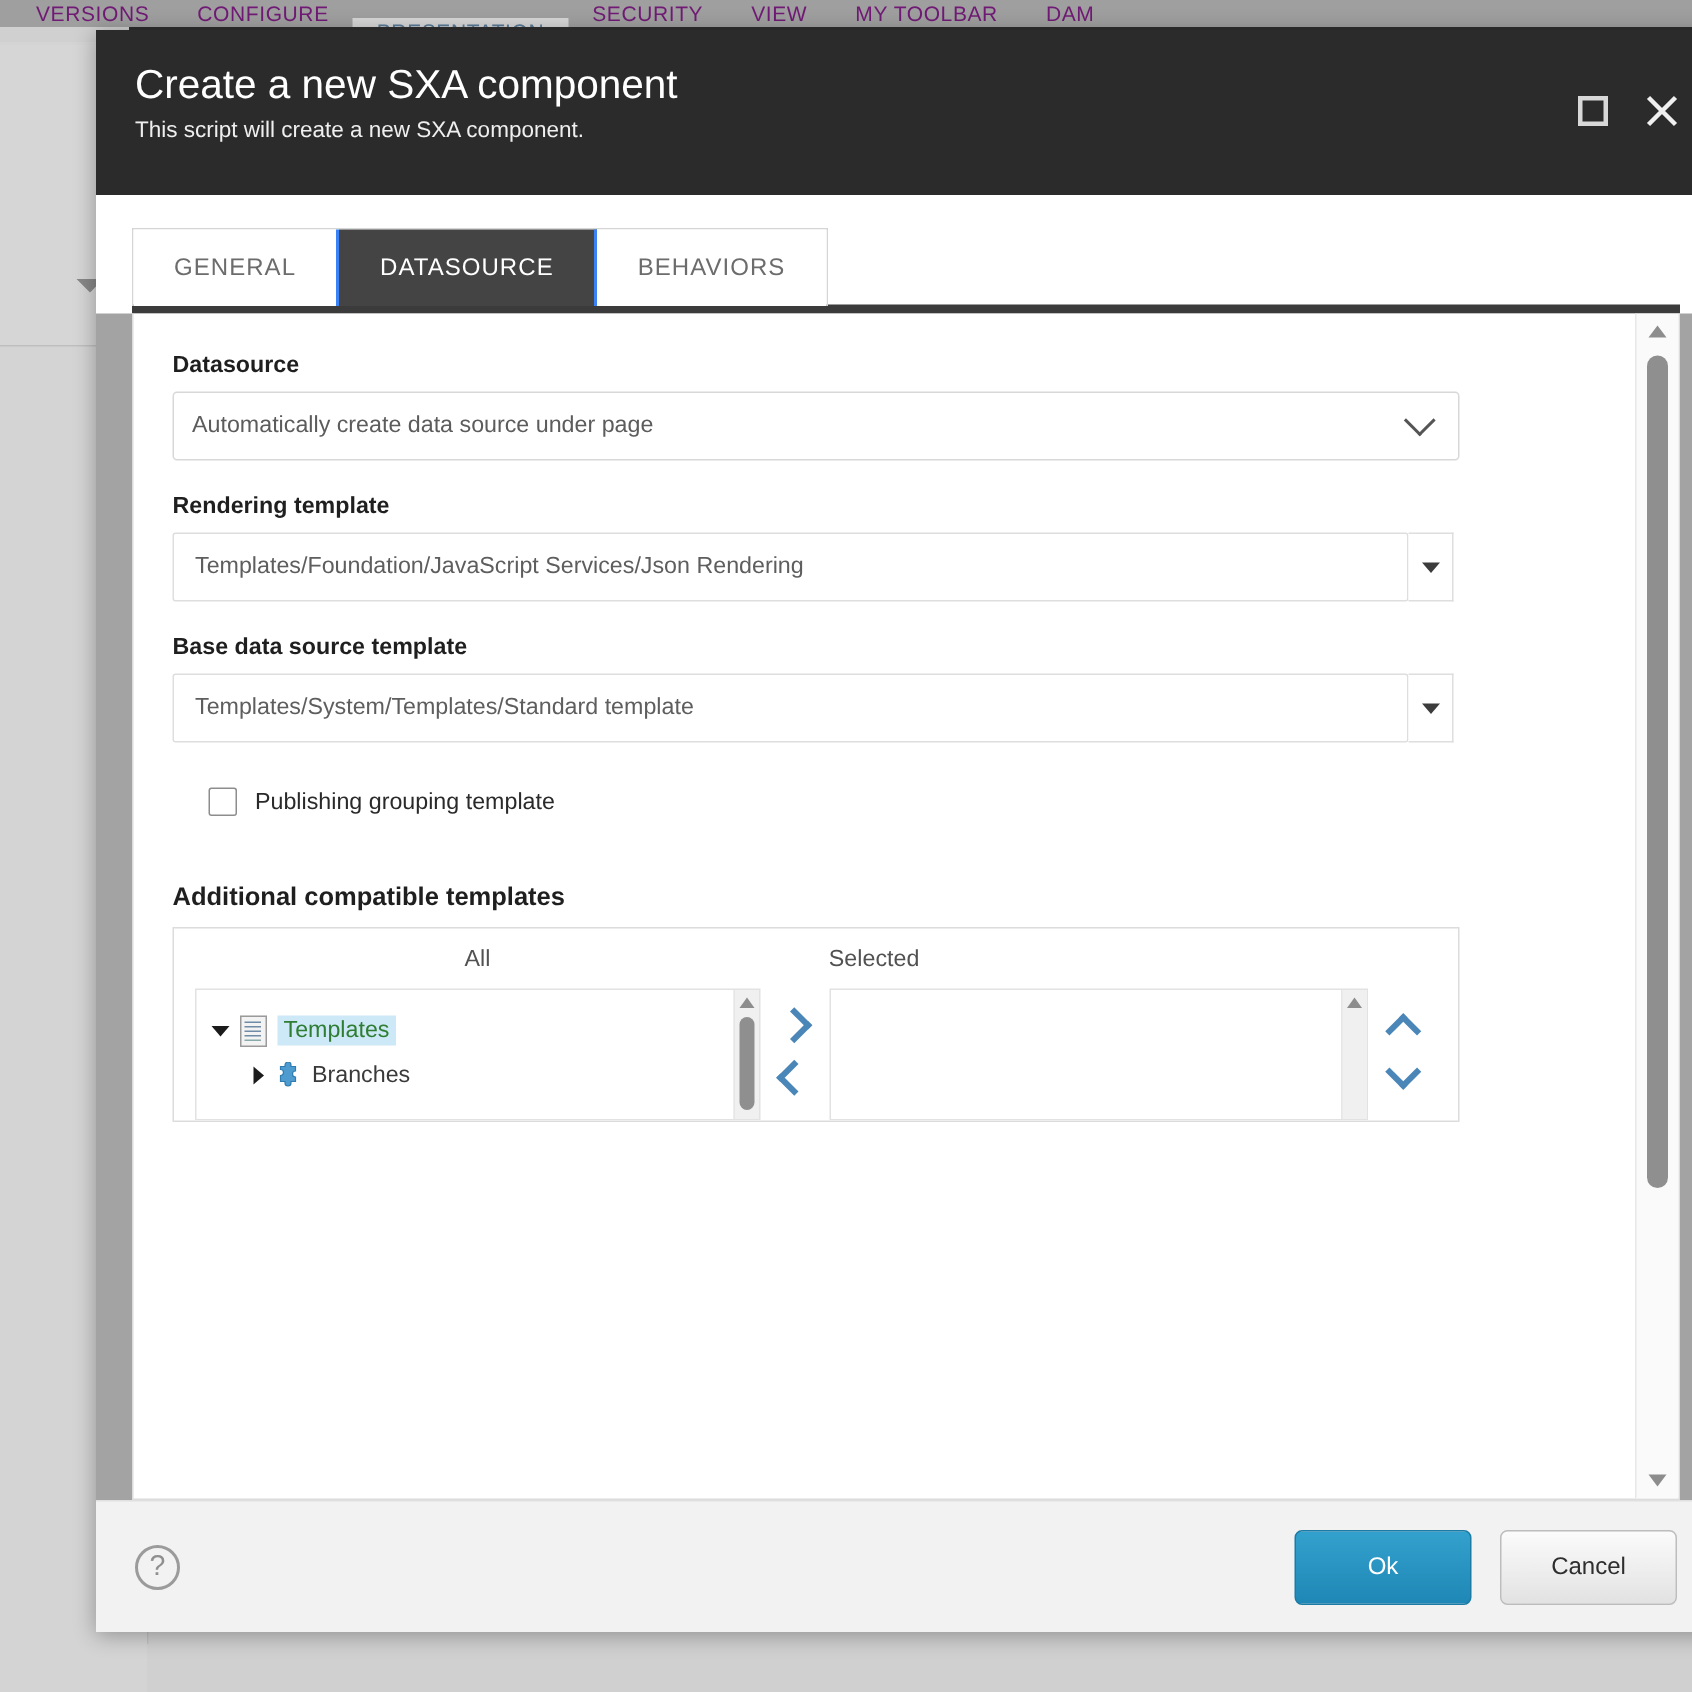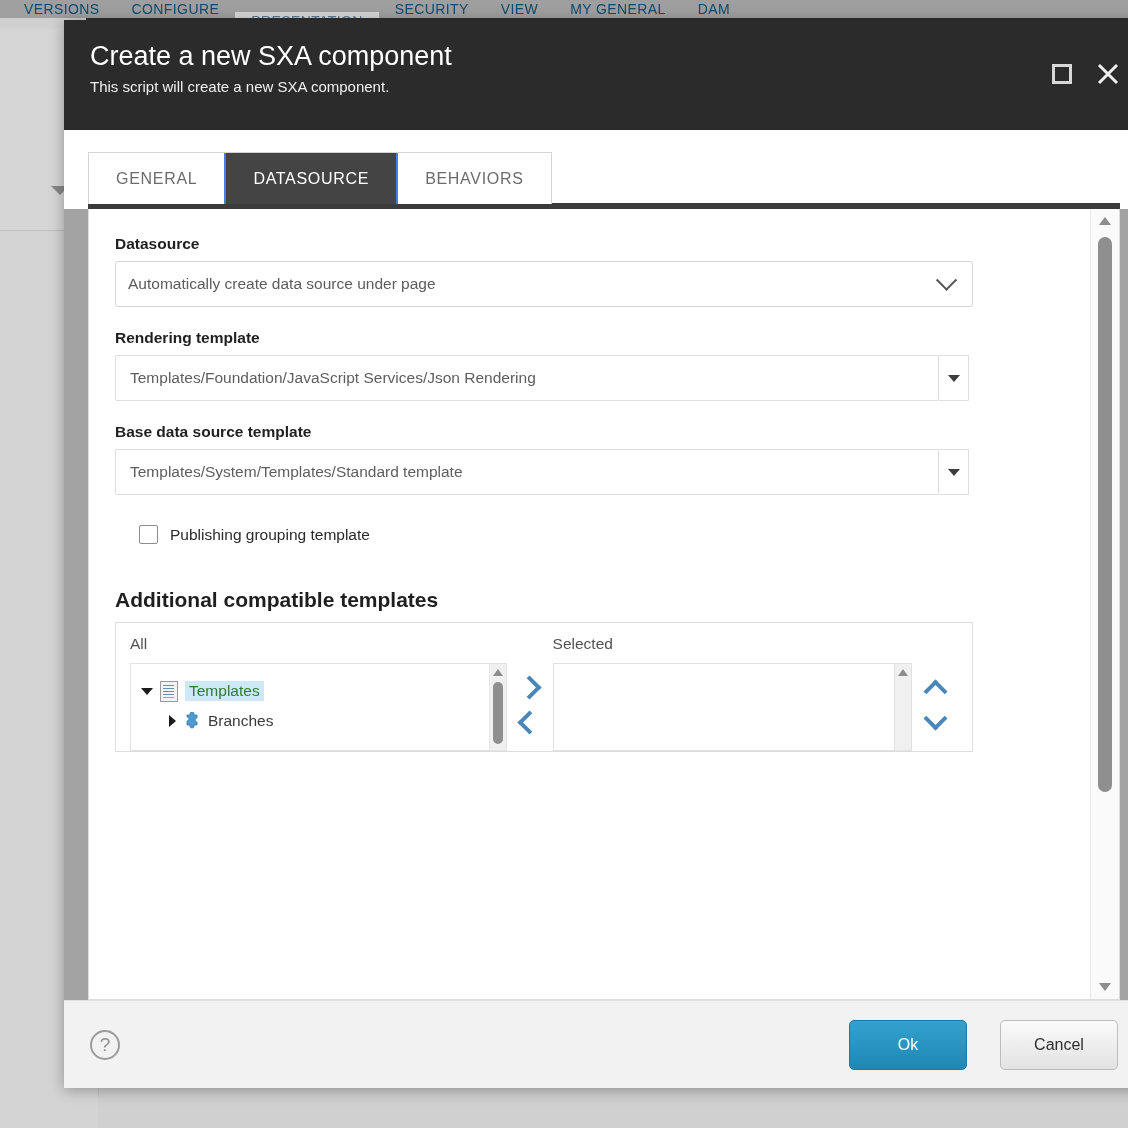--- a/index.html
+++ b/index.html
@@ -30,21 +30,21 @@
     height: 18px;
     background: #9f9f9f;
     display: flex;
     align-items: center;
     padding-left: 8px;
     box-sizing: border-box;
   }
   .bg-ribbon-tab {
     font-size: 14px;
     letter-spacing: .4px;
-    color: #0c4a6e;
+    color: #701a75;
     padding: 0 16px;
     line-height: 18px;
     height: 18px;
     white-space: nowrap;
   }
   .bg-ribbon-tab.active {
     background: #d6d6d6;
     color: #5a7a96;
     margin-top: 23px;
   }
@@ -304,36 +304,36 @@
     border: 1px solid #8d8d8d;
     border-radius: 2px;
     background: #fff;
     flex: 0 0 auto;
   }
   .check-label { font-size: 15.5px; color: #2a2a2a; }
 
   
   .duallist-title {
     font-weight: bold;
-    font-size: 21px;
+    font-size: 17px;
     color: #1f1f1f;
     margin: 44px 0 10px 0;
   }
   .duallist {
     width: 858px;
     border: 1px solid #dcdcdc;
     background: #fff;
     padding: 12px 14px 0 14px;
     box-sizing: border-box;
     display: flex;
     height: 130px;
     overflow: hidden;
   }
   .dl-col { display: flex; flex-direction: column; }
-  .dl-col.left { width: 396px; }
+  .dl-col.left { width: 396px; text-align: center; }
   .dl-col.right { width: 378px; }
   .dl-heading {
     font-size: 15.5px;
     color: #525252;
     margin-bottom: 10px;
   }
   .dl-listbox {
     flex: 1 1 auto;
     border: 1px solid #e2e2e2;
     background: #fff;
@@ -504,21 +504,21 @@
     display: flex;
     align-items: center;
     justify-content: center;
     font-size: 19px;
     cursor: pointer;
     box-sizing: border-box;
   }
   .footer-buttons {
     margin-left: auto;
     display: flex;
-    gap: 33px;
+    gap: 19px;
     align-items: center;
   }
   .btn {
     min-width: 118px;
     height: 50px;
     border-radius: 5px;
     font-size: 16px;
     display: flex;
     align-items: center;
     justify-content: center;
@@ -539,21 +539,21 @@
 </head>
 <body>
 
 <div id="bg-app">
   <div class="bg-ribbon">
     <div class="bg-ribbon-tab">VERSIONS</div>
     <div class="bg-ribbon-tab">CONFIGURE</div>
     <div class="bg-ribbon-tab active">PRESENTATION</div>
     <div class="bg-ribbon-tab">SECURITY</div>
     <div class="bg-ribbon-tab">VIEW</div>
-    <div class="bg-ribbon-tab">MY GENERAL</div>
+    <div class="bg-ribbon-tab">MY TOOLBAR</div>
     <div class="bg-ribbon-tab">DAM</div>
   </div>
   <div class="bg-ribbon-under"></div>
   <div class="bg-left-strip"></div>
   <div class="bg-panel-a"></div>
   <div class="bg-panel-b"></div>
   <div class="bg-caret"></div>
   <div class="bg-ghost-button">dering</div>
   <div class="bg-bottom-fill"></div>
 </div>

